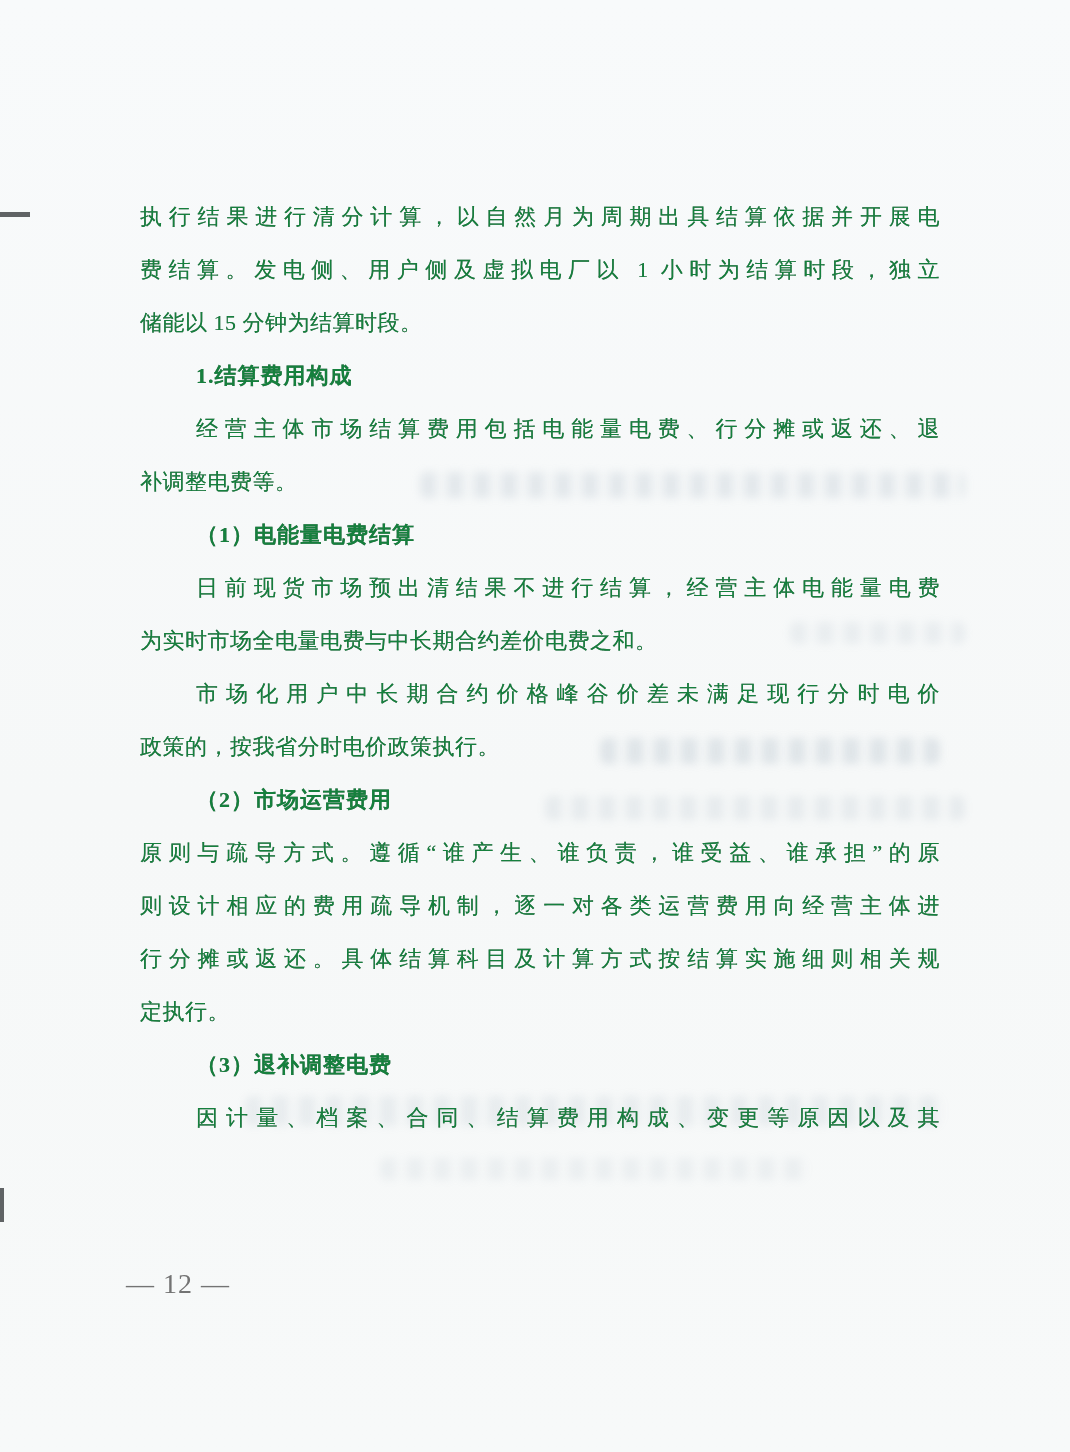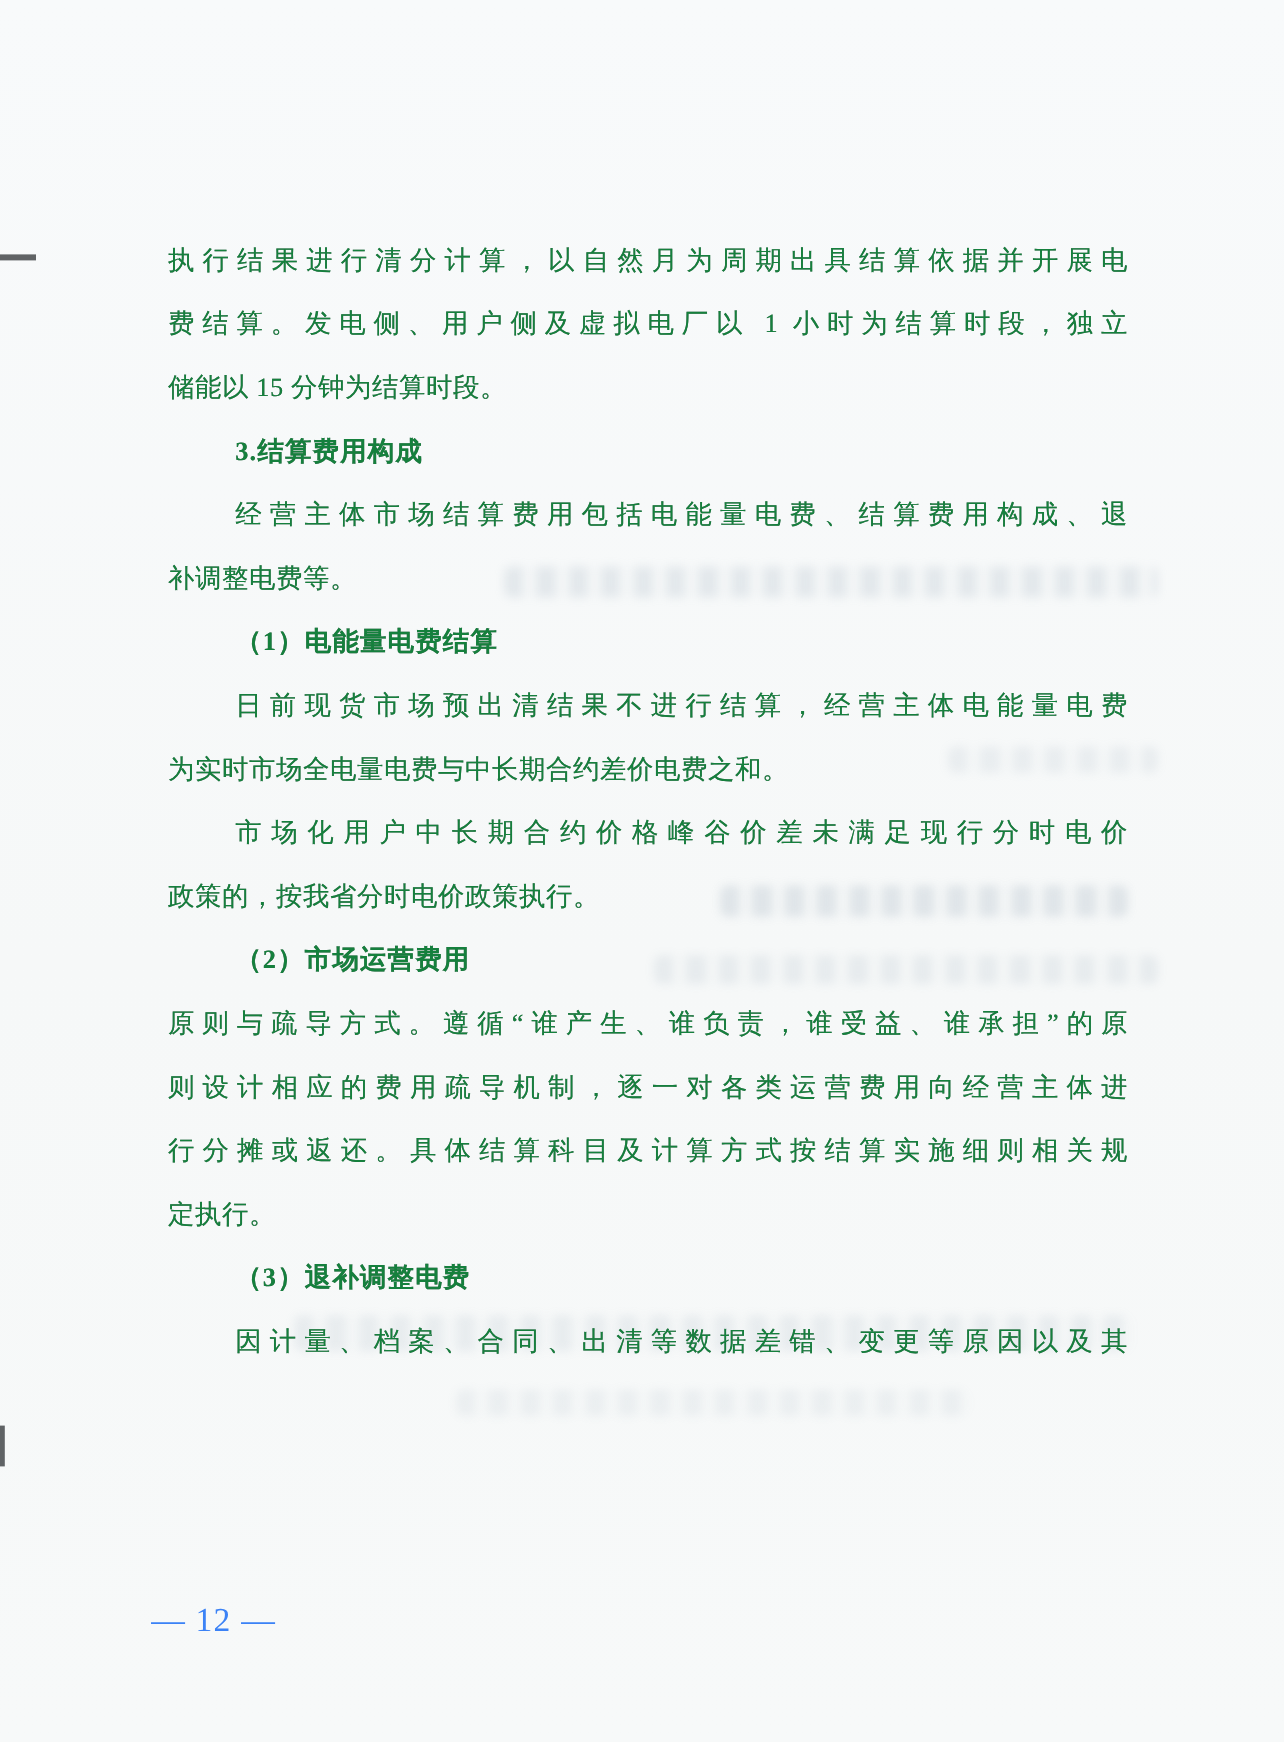--- a/index.html
+++ b/index.html
@@ -43,24 +43,24 @@
   .ln.ind {
     text-indent: 56px;
   }
   .ln.bold {
     font-weight: 700;
     letter-spacing: 1px;
   }
   .footer {
     position: absolute;
     left: 126px;
-    top: 1335px;
+    top: 1268px;
     font-size: 28px;
     letter-spacing: 1px;
-    color: #3b82f6;
+    color: #737373;
   }
   
   .ghost {
     position: absolute;
     background: repeating-linear-gradient(90deg,
       rgba(146, 164, 180, 0.38) 0px, rgba(146, 164, 180, 0.38) 16px,
       rgba(146, 164, 180, 0.05) 16px, rgba(146, 164, 180, 0.05) 27px);
     filter: blur(4px);
     opacity: 0.5;
     border-radius: 6px;
@@ -92,32 +92,32 @@
   <div class="ghost g5"></div>
   <div class="ghost g6"></div>
 
   <div class="edge-mark e1"></div>
   <div class="edge-mark e2"></div>
 
   <div class="textblock">
     <div class="ln full">执行结果进行清分计算，以自然月为周期出具结算依据并开展电</div>
     <div class="ln full">费结算。发电侧、用户侧及虚拟电厂以 1 小时为结算时段，独立</div>
     <div class="ln">储能以 15 分钟为结算时段。</div>
-    <div class="ln ind bold">3.结算费用构成</div>
-    <div class="ln ind full">经营主体市场结算费用包括电能量电费、结算费用构成、退</div>
+    <div class="ln ind bold">1.结算费用构成</div>
+    <div class="ln ind full">经营主体市场结算费用包括电能量电费、行分摊或返还、退</div>
     <div class="ln">补调整电费等。</div>
     <div class="ln ind bold">（1）电能量电费结算</div>
     <div class="ln ind full">日前现货市场预出清结果不进行结算，经营主体电能量电费</div>
     <div class="ln">为实时市场全电量电费与中长期合约差价电费之和。</div>
     <div class="ln ind full">市场化用户中长期合约价格峰谷价差未满足现行分时电价</div>
     <div class="ln">政策的，按我省分时电价政策执行。</div>
     <div class="ln ind bold">（2）市场运营费用</div>
     <div class="ln full">原则与疏导方式。遵循“谁产生、谁负责，谁受益、谁承担”的原</div>
     <div class="ln full">则设计相应的费用疏导机制，逐一对各类运营费用向经营主体进</div>
     <div class="ln full">行分摊或返还。具体结算科目及计算方式按结算实施细则相关规</div>
     <div class="ln">定执行。</div>
     <div class="ln ind bold">（3）退补调整电费</div>
-    <div class="ln ind full">因计量、档案、合同、出清等数据差错、变更等原因以及其</div>
+    <div class="ln ind full">因计量、档案、合同、结算费用构成、变更等原因以及其</div>
   </div>
 
   <div class="footer">— 12 —</div>
 
 </div>
 
 </body></html>

